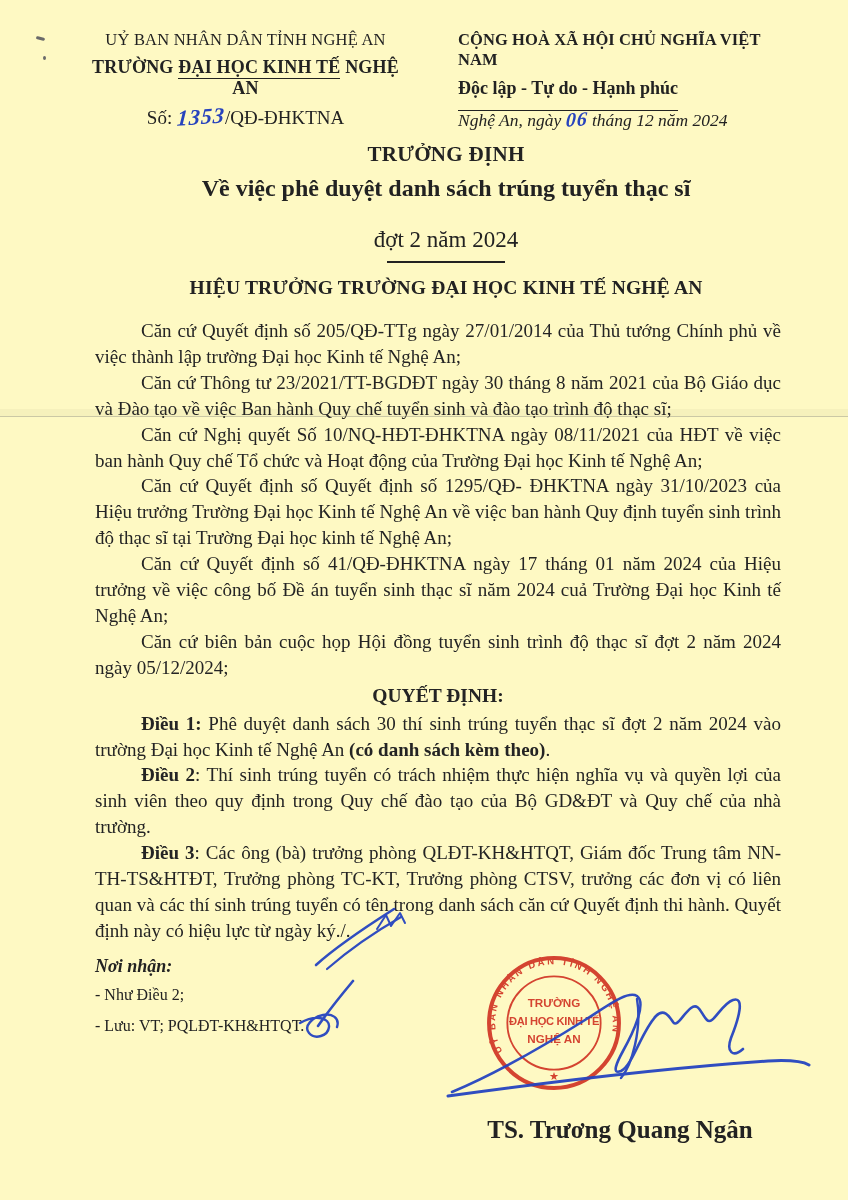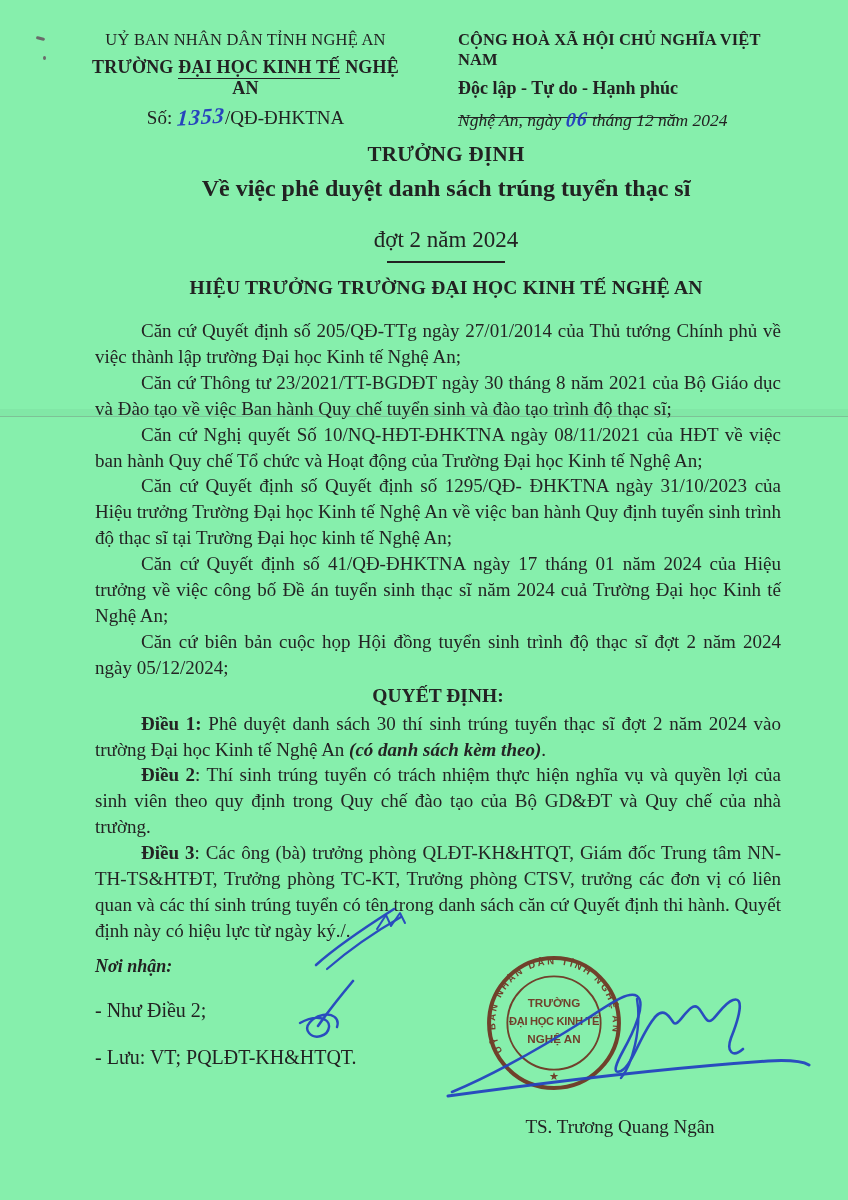--- a/index.html
+++ b/index.html
@@ -1,68 +1,68 @@
 <!DOCTYPE html>
 <html><head>
 <meta charset="utf-8">
 <style>
   html,body{margin:0;padding:0;background:#e8e8e8;}
   .page{
     position:relative;
     width:848px;height:1200px;
     margin:0 auto;
-    background:#86efac;
+    background:#fef9c3;
     font-family:"Liberation Serif","DejaVu Serif",serif;
     color:#222;
     overflow:hidden;
   }
   
   .hdr-left{position:absolute;left:88px;top:30px;width:315px;text-align:center;}
   .hdr-left .l1{font-size:16.5px;letter-spacing:.2px;}
   .hdr-left .l2{font-size:18px;font-weight:bold;margin-top:7px;letter-spacing:.2px;}
   .hdr-left .l2 .u{border-bottom:1.5px solid #222;padding-bottom:1px;}
   .hdr-left .so{font-size:19px;margin-top:5px;}
   .hand{
     color:#2743bd;font-style:italic;font-weight:bold;
     display:inline-block;transform:rotate(-4deg) skewX(-8deg);
     font-size:22px;letter-spacing:1px;
   }
   .hand.day{font-size:20px;}
   .hdr-right{position:absolute;left:458px;top:30px;width:335px;}
   .hdr-right .l1{font-size:16.5px;font-weight:bold;letter-spacing:.1px;}
   .hdr-right .l2{font-size:18px;font-weight:bold;margin-top:8px;}
-  .hdr-right .l2 span{border-bottom:1.5px solid #222;padding-bottom:19px;}
+  .hdr-right .l2 span{border-bottom:1.5px solid #222;padding-bottom:12px;}
   .hdr-right .date{font-size:17.5px;font-style:italic;margin-top:9px;}
   
   .title{position:absolute;left:95px;top:142px;width:702px;text-align:center;}
   .title .t1{font-size:21px;font-weight:bold;letter-spacing:.3px;}
   .title .t2{font-size:24px;font-weight:bold;margin-top:8px;}
   .title .t3{font-size:23px;font-weight:normal;margin-top:25px;}
   .title .rule{width:118px;height:0;border-top:2px solid #222;margin:8px auto 0 auto;}
   .title .auth{font-size:19.5px;font-weight:bold;margin-top:14px;letter-spacing:.2px;}
   
   .body{position:absolute;left:95px;top:318px;width:686px;}
   .body p{
     margin:0;text-indent:46px;text-align:justify;
     font-size:19px;line-height:25.9px;color:#242424;
   }
   .body .decision-h{
     text-align:center;text-indent:0;font-weight:bold;font-size:19.5px;
     margin-top:2px;margin-bottom:2px;
   }
   .body .article b{font-weight:bold;}
-  .body .article .bi{font-weight:bold;font-style:italic;}
+  .body .article .bi{font-weight:bold;}
   
   .recipients{position:absolute;left:95px;top:956px;z-index:3;}
   .recipients .rh{font-size:18px;font-weight:bold;font-style:italic;}
-  .recipients .rl{font-size:20px;line-height:27px;margin-top:20px;}
+  .recipients .rl{font-size:16px;line-height:27px;margin-top:4px;}
   .sign-block{position:absolute;left:450px;top:956px;width:340px;text-align:center;z-index:3;}
   .sign-block .s1,.sign-block .s2{font-size:19px;font-weight:bold;line-height:28px;letter-spacing:.2px;}
   .signer{position:absolute;left:450px;top:1116px;width:340px;text-align:center;
-          font-size:19px;font-weight:normal;z-index:3;}
+          font-size:25px;font-weight:bold;z-index:3;}
   
   .stamp{position:absolute;left:483px;top:952px;width:142px;height:142px;z-index:2;
          opacity:.9;mix-blend-mode:multiply;}
   
   .ink{position:absolute;left:80px;top:893px;width:740px;height:232px;z-index:5;pointer-events:none;}
   .scanline{position:absolute;left:0;top:416px;width:848px;height:1px;background:rgba(110,110,110,.35);}
   .scanband{position:absolute;left:0;top:409px;width:848px;height:7px;background:rgba(0,0,0,.03);}
   .speck1{position:absolute;left:36px;top:37px;width:9px;height:3px;background:#6a6a6a;transform:rotate(14deg);border-radius:2px;}
   .speck2{position:absolute;left:43px;top:56px;width:3px;height:4px;background:#6a6a6a;border-radius:50%;}
 </style>

